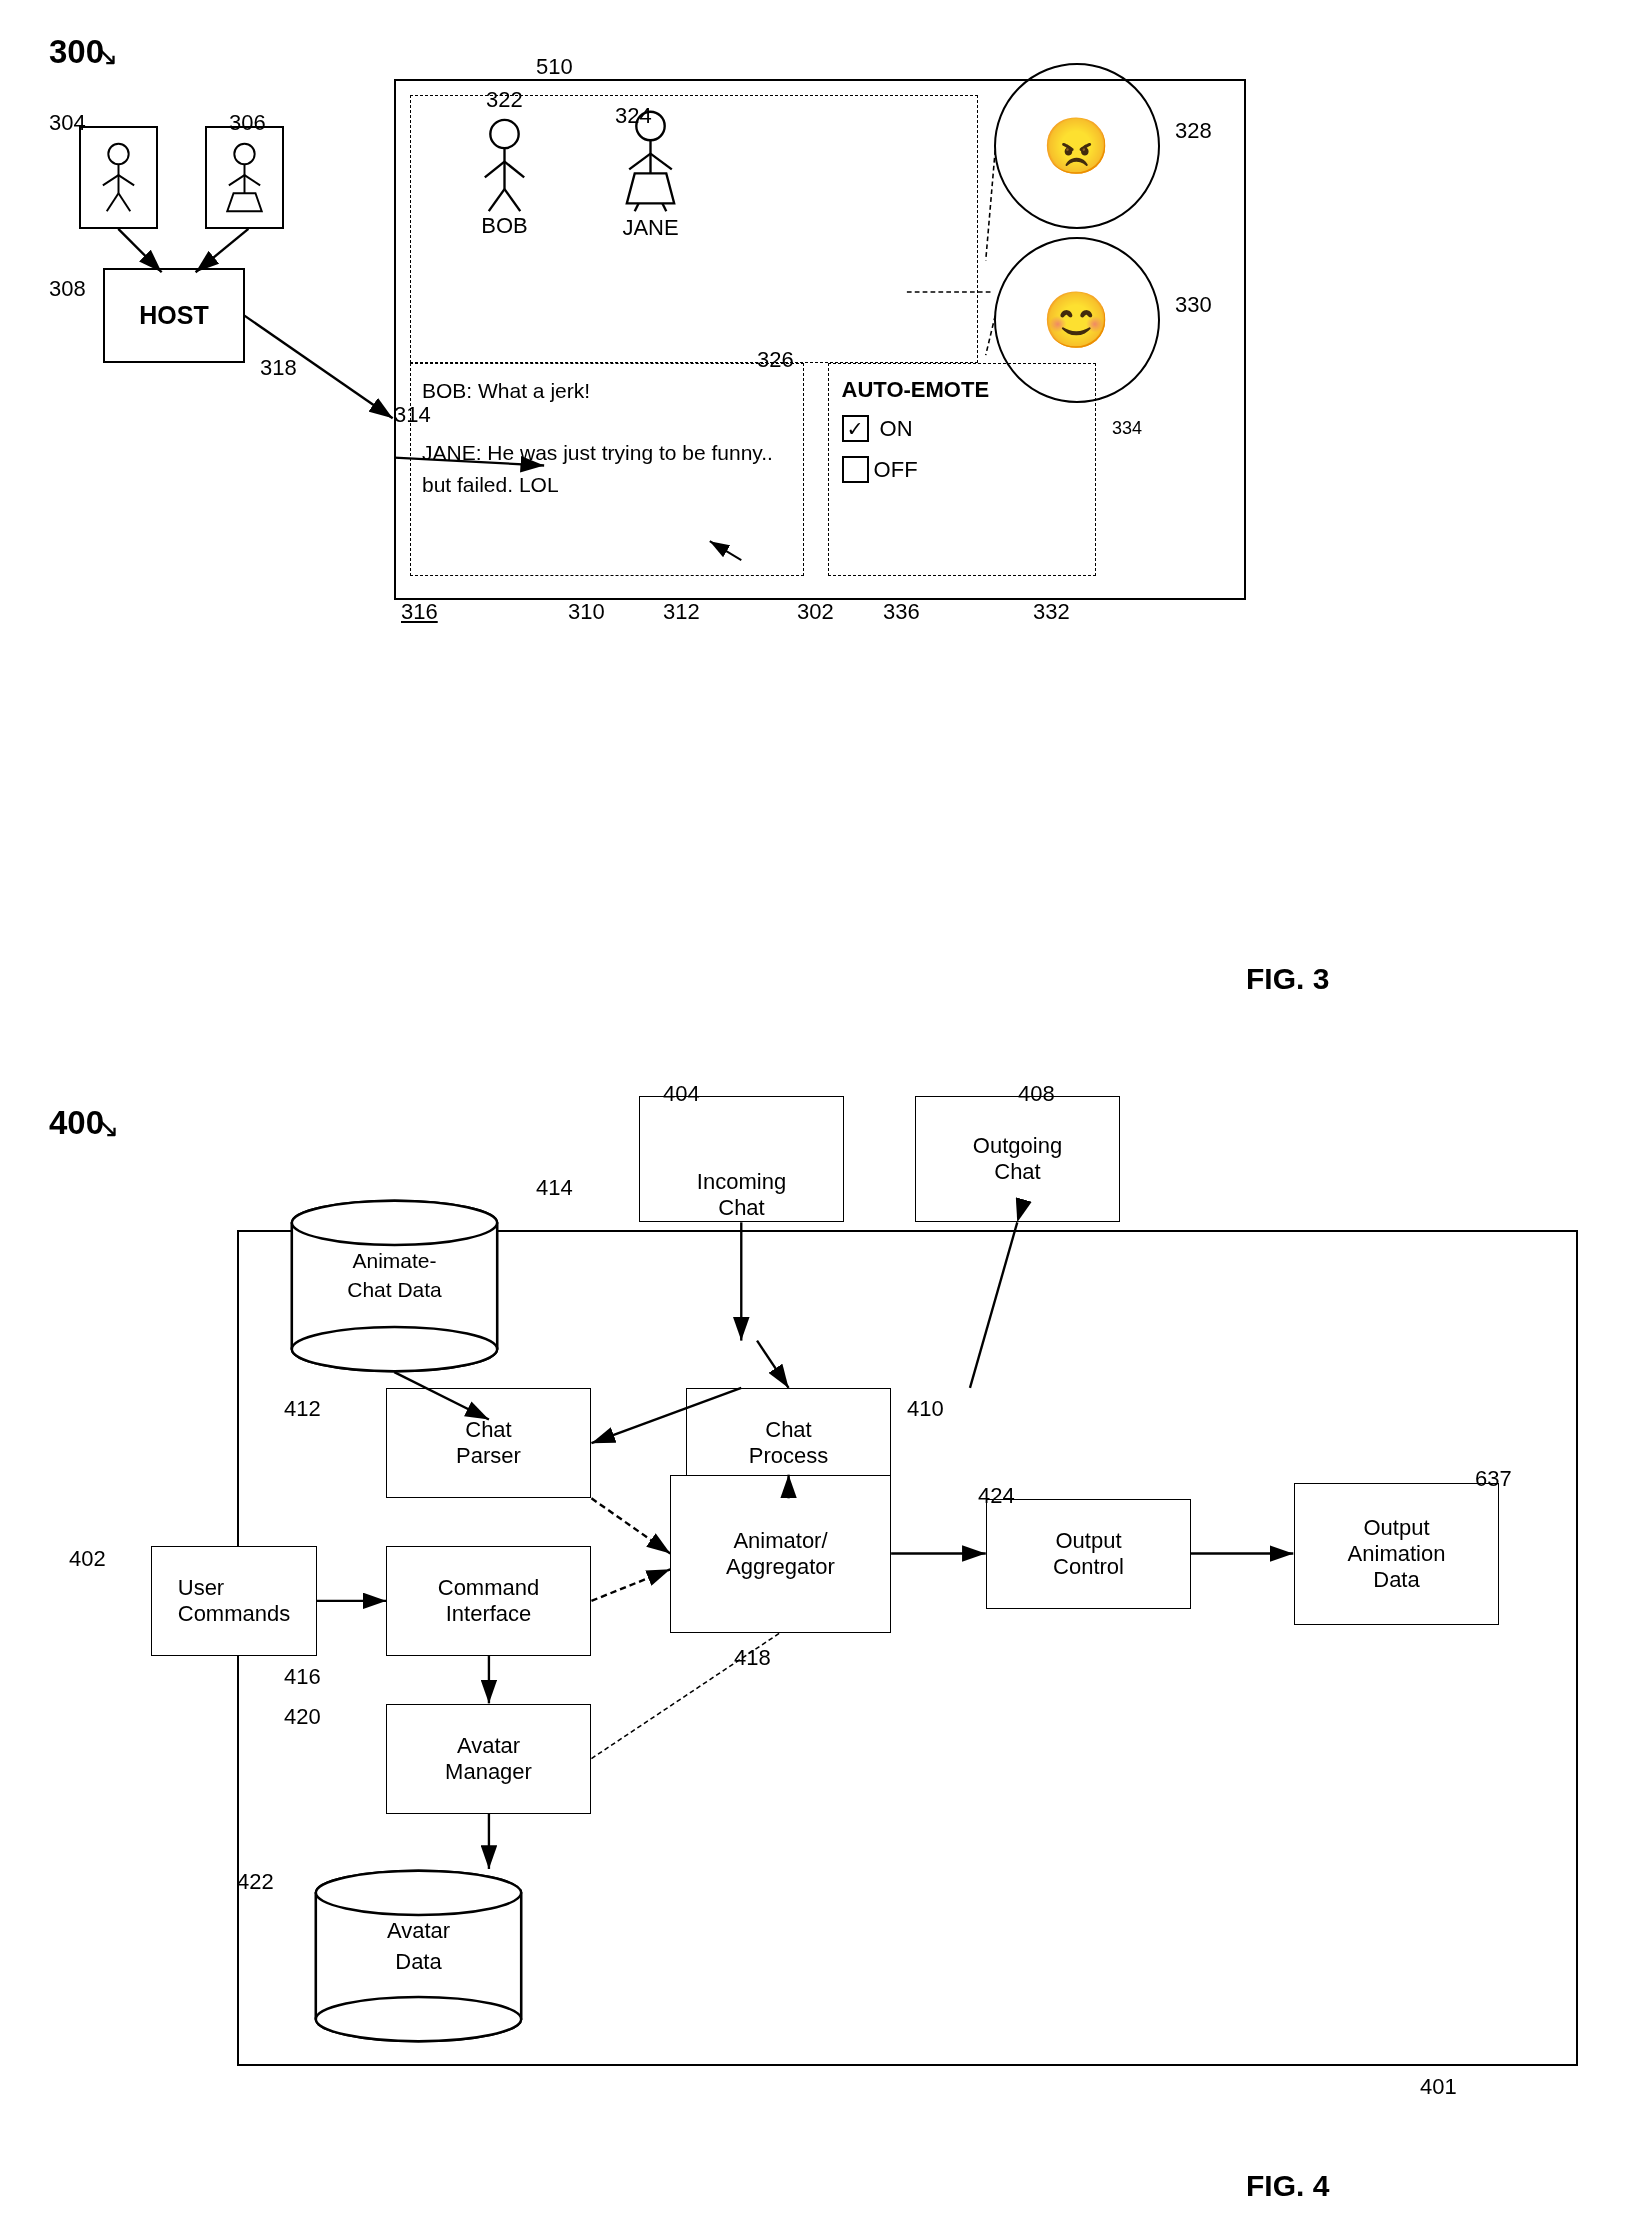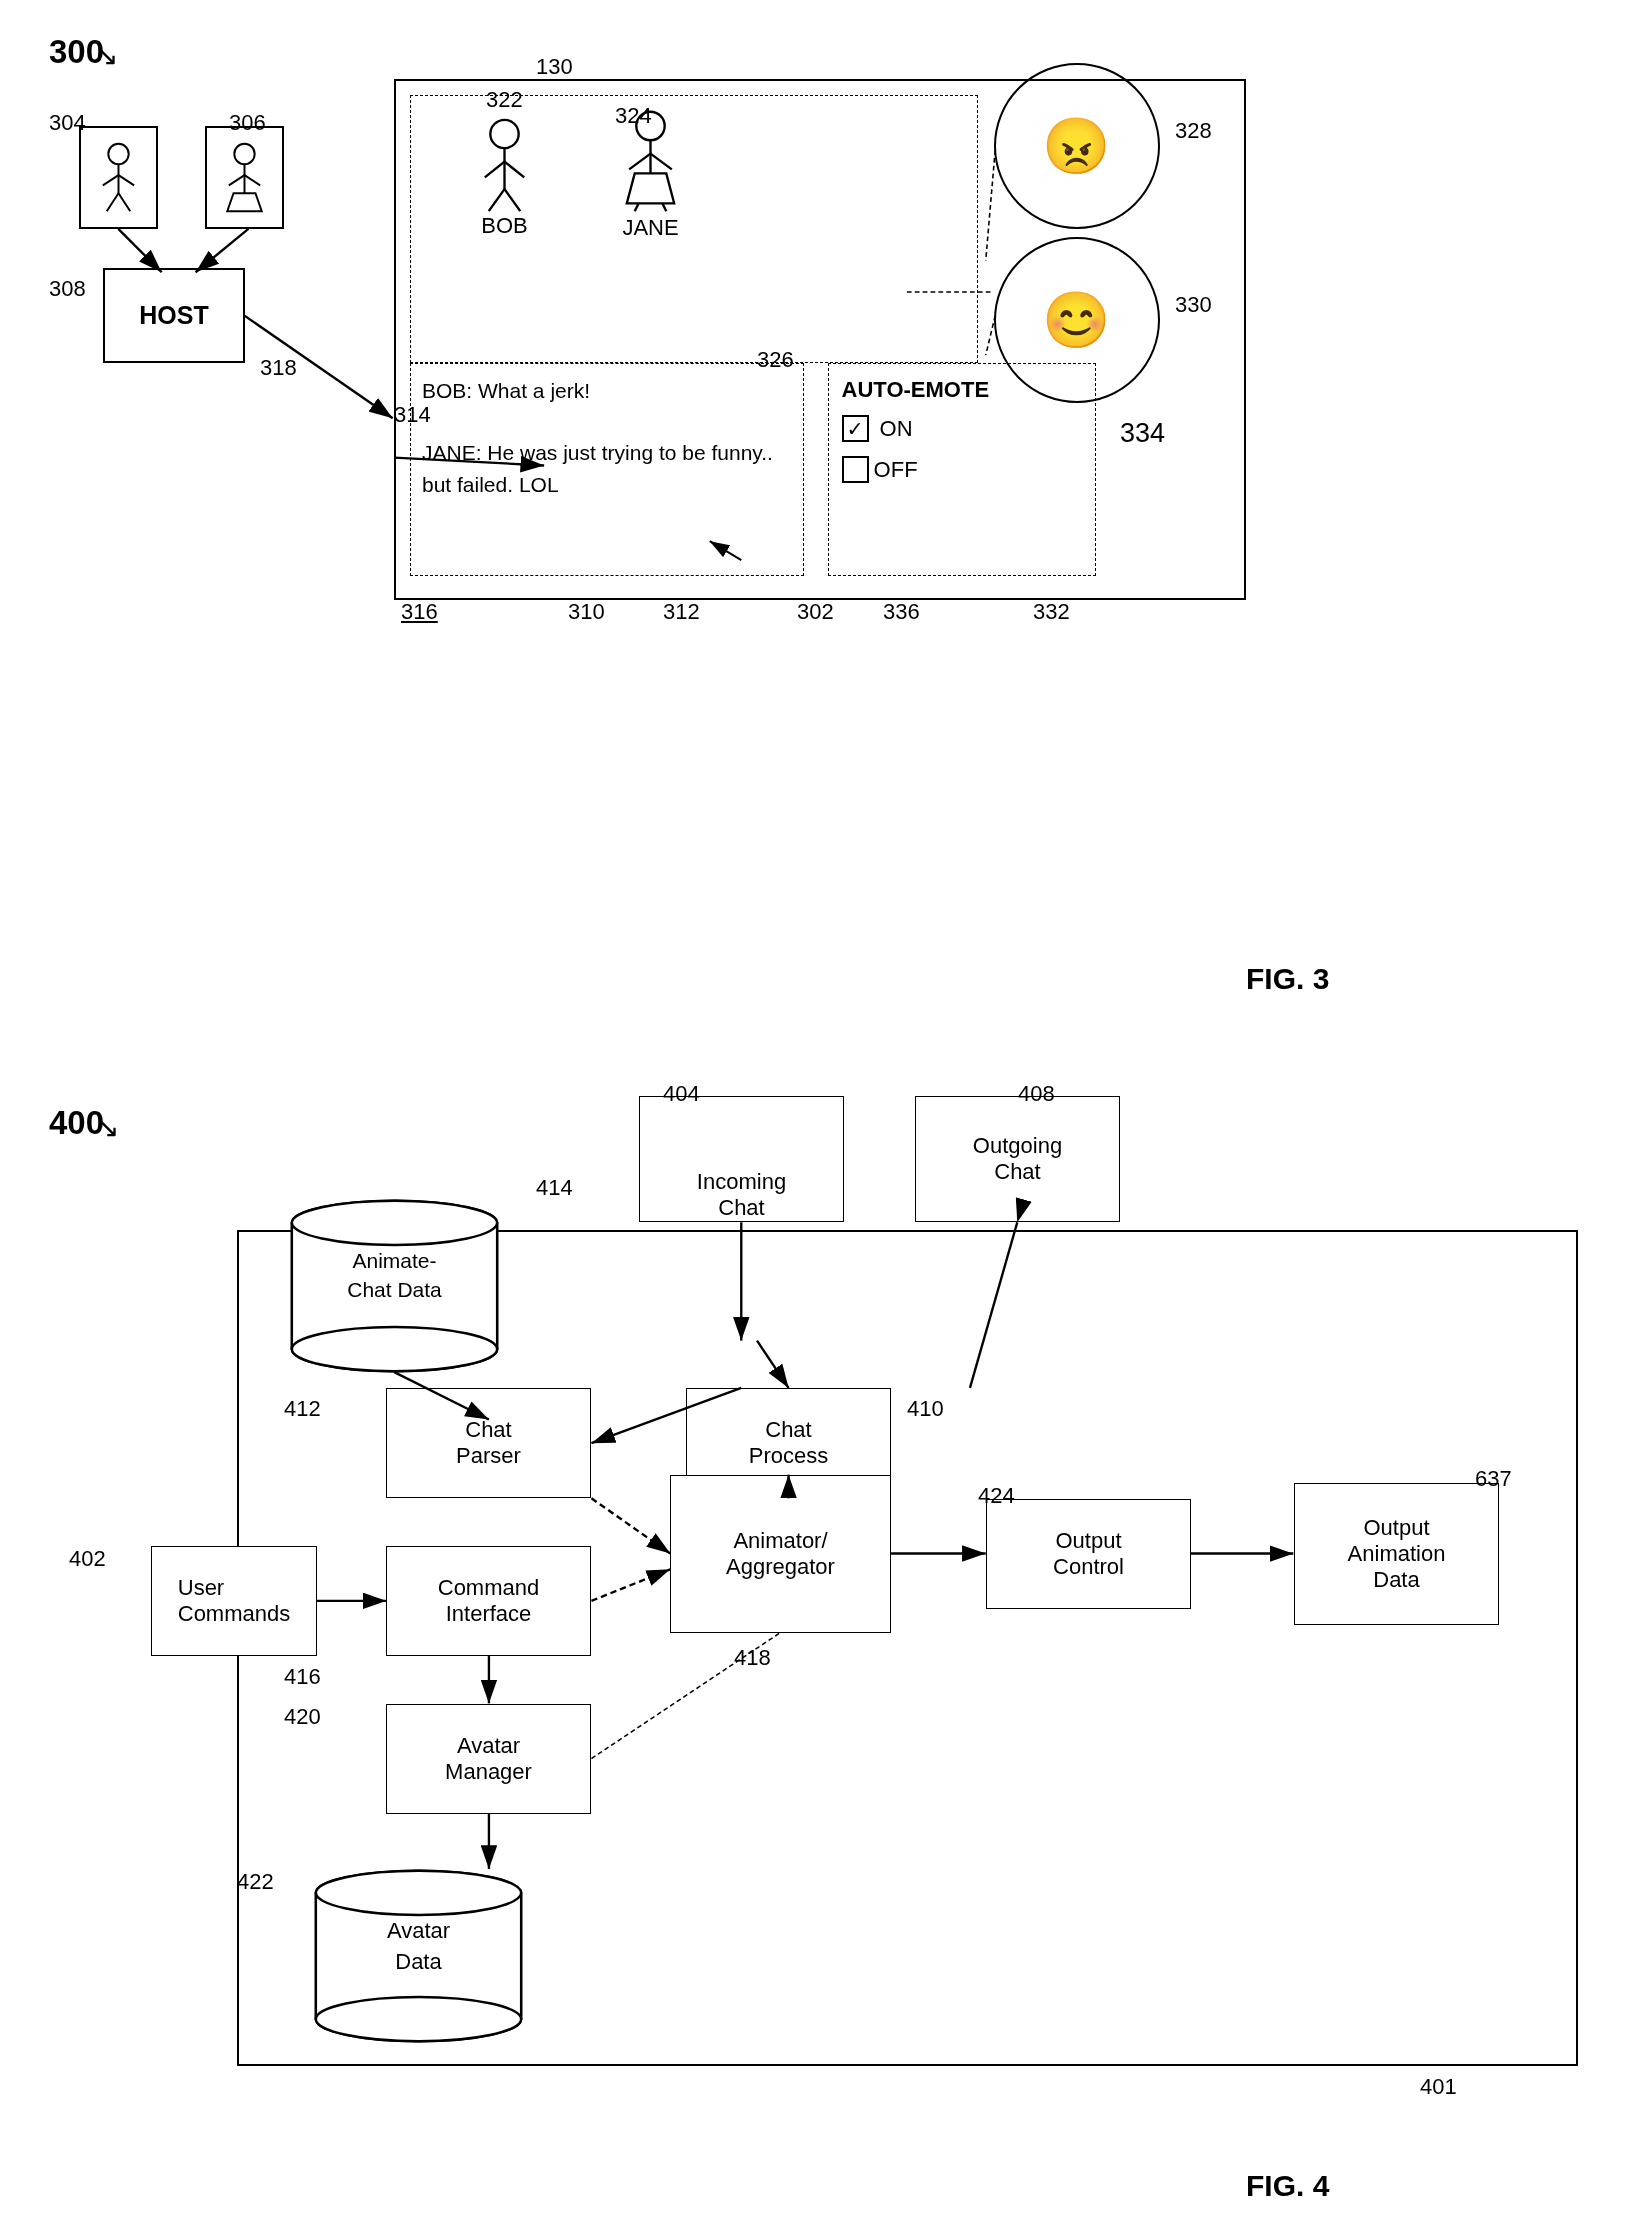--- a/index.html
+++ b/index.html
@@ -41,21 +41,21 @@
 
 <div style="position:absolute;top:33px;left:49px;font-size:33px;font-weight:bold;">300</div>
 <div style="position:absolute;top:39px;left:95px;font-size:28px;">↘</div>
 
 <div style="position:absolute;top:962px;left:1246px;font-size:30px;font-weight:bold;">FIG. 3</div>
 
 <div style="position:absolute;top:79px;left:394px;width:852px;height:521px;border:2.4px solid #000;"></div>
 
 <div style="position:absolute;top:599px;left:797px;font-size:22px;">302</div>
 
-<div style="position:absolute;top:54px;left:536px;font-size:22px;">130</div>
+<div style="position:absolute;top:54px;left:536px;font-size:22px;">510</div>
 
 <div style="position:absolute;top:95px;left:410px;width:568px;height:268px;border:1.6px dashed #000;"></div>
 <div style="position:absolute;top:87px;left:486px;font-size:22px;">322</div>
 
 <div style="position:absolute;top:118px;left:473px;display:flex;flex-direction:column;align-items:center;">
 
   <svg width="63" height="95" viewBox="0 0 80 120">
     <circle cx="40" cy="20" r="18" fill="none" stroke="#000" stroke-width="3"></circle>
     <line x1="40" y1="38" x2="40" y2="90" stroke="#000" stroke-width="3"></line>
     <line x1="40" y1="55" x2="15" y2="75" stroke="#000" stroke-width="3"></line>
@@ -170,21 +170,21 @@
       <div class="checkbox-box" style="width:27px;height:27px;border:2.4px solid #000;display:flex;align-items:center;justify-content:center;font-size:20.5px;">✓</div>
       <span style="font-size:22px;">ON</span>
     </div>
     <div class="checkbox-row" style="display:flex;align-items:center;gap:5px;">
       <div class="checkbox-box" style="width:27px;height:27px;border:2.4px solid #000;"></div>
       <span style="font-size:22px;">OFF</span>
     </div>
   </div>
 </div>
 
-<div style="position:absolute;top:418px;left:1112px;font-size:27px;margin-left:8px;">334</div>
+<div style="position:absolute;top:418px;left:1112px;font-size:18px;">334</div>
 
 <div style="position:absolute;top:599px;left:1033px;font-size:22px;">332</div>
 
 <div style="position:absolute;top:599px;left:883px;font-size:22px;">336</div>
 
 <svg style="position:absolute;top:0;left:0;width:1645px;height:1065px;pointer-events:none;" viewBox="0 0 2086 1350" width="1645" height="1065">
   <defs>
     <marker id="ah3" markerWidth="10" markerHeight="7" refX="10" refY="3.5" orient="auto">
       <polygon points="0 0, 10 3.5, 0 7" fill="#000"></polygon>
     </marker>

